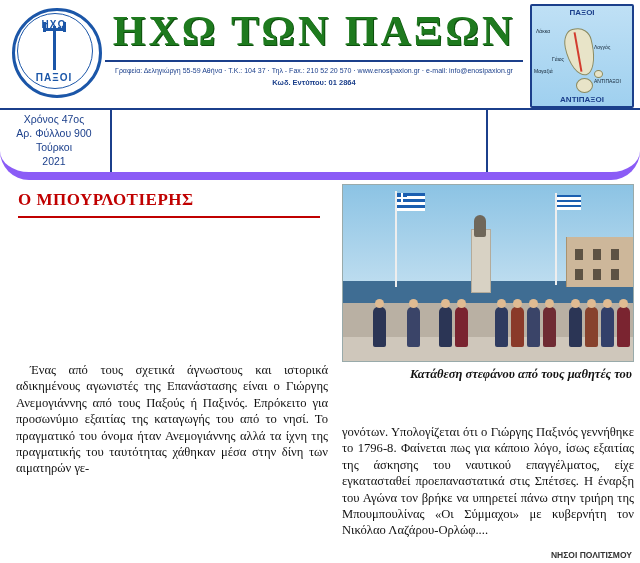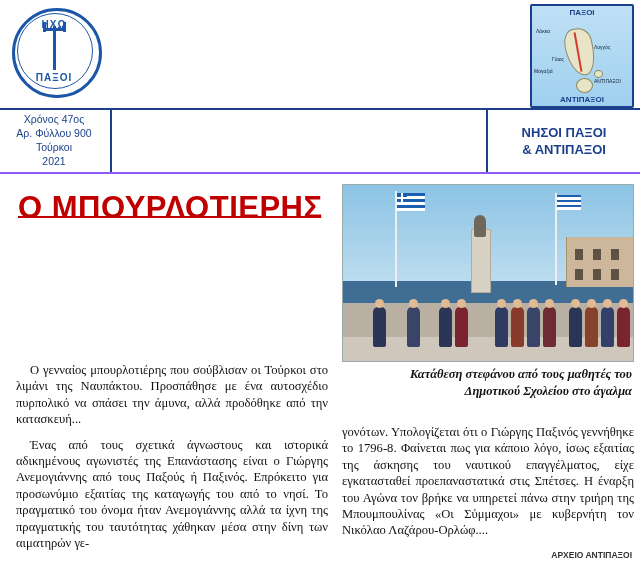--- a/index.html
+++ b/index.html
@@ -94,43 +94,43 @@
     position:absolute;top:2px;left:0;width:100px;text-align:center;
     font-family:"Liberation Sans", sans-serif;font-size:8px;color:#1b3f8b;font-weight:bold;
   }
   .mapbox .lbl-bottom{
     position:absolute;bottom:2px;left:0;width:100px;text-align:center;
     font-family:"Liberation Sans", sans-serif;font-size:8px;color:#1b3f8b;font-weight:bold;
   }
 
   
   .infobar{
-    position:relative;height:62px;border-bottom:2px solid #8b5cf6;
+    position:relative;height:62px;border-bottom:8px solid #8b5cf6;border-radius:29px;
   }
   .issue{
     position:absolute;left:6px;top:2px;width:96px;text-align:center;
     font-family:"Liberation Sans", sans-serif;font-size:10.5px;color:#1b3f8b;line-height:14px;
   }
   .vline{position:absolute;top:0;width:2px;height:62px;background:#1b3f8b;}
   .vline.l{left:110px;}
   .vline.r{left:486px;}
   .slogan{
     position:absolute;left:116px;top:10px;width:364px;text-align:center;
     font-family:"Liberation Sans", sans-serif;font-size:12px;color:#1b3f8b;font-weight:bold;line-height:20px;
   }
   .islands{
     position:absolute;left:492px;top:14px;width:144px;text-align:center;
     font-family:"Liberation Sans", sans-serif;font-size:13px;color:#1b3f8b;font-weight:bold;line-height:17px;
   }
 
   
   .headline{
     position:absolute;left:18px;top:190px;width:320px;
-    font-family:Liberation Sans, sans-serif;
-    font-weight:bold;font-size:31px;color:#c00000;letter-spacing:0.5px;
+    font-family:Liberation Serif, serif;
+    font-weight:bold;font-size:17px;color:#c00000;letter-spacing:0.5px;
   }
   .headline-rule{
     position:absolute;left:18px;top:216px;width:302px;height:2px;background:#c00000;
   }
 
   
   .photo{
     position:absolute;left:342px;top:184px;width:290px;height:176px;
     border:1px solid #9aa;overflow:hidden;background:#7fb6d8;
   }
@@ -190,20 +190,26 @@
           <div class="bar"></div>
           <div class="pl"></div>
           <div class="pr"></div>
       </div>
       <div class="logotext">
         <div class="lt-top">ΗΧΩ</div>
         <div class="lt-bottom">ΠΑΞΟΙ</div>
       </div>
     </div>
 
+    <div class="title-block">
+      <div class="paper-title">ΗΧΩ ΤΩΝ ΠΑΞΩΝ</div>
+      <div class="rule"></div>
+      <div class="contact-line">Γραφεία: Δεληγιώργη 55-59 Αθήνα · Τ.Κ.: 104 37 · Τηλ - Fax.: 210 52 20 570 · www.enosipaxion.gr · e-mail: info@enosipaxion.gr</div>
+      <div class="code-line">Κωδ. Εντύπου: 01 2864</div>
+    </div>
 
     <div class="mapbox">
       <div class="sea"></div>
       <div class="isl-main"></div>
       <div class="isl-small"></div>
       <div class="isl-tiny"></div>
       <div class="road"></div>
       <div class="lbl-title">ΠΑΞΟΙ</div>
       <div class="lbl-bottom">ΑΝΤΙΠΑΞΟΙ</div>
       <div class="lbl" style="left:4px;top:22px;">Λάκκα</div>
@@ -218,24 +224,20 @@
     <div class="issue">
       <div>Χρόνος 47ος</div>
       <div>Αρ. Φύλλου 900</div>
       <div>Τούρκοι</div>
       <div>2021</div>
     </div>
     <div class="vline l"></div>
     <div class="slogan">
     </div>
     <div class="vline r"></div>
-    <div class="islands">
-      <div>ΝΗΣΟΙ ΠΑΞΟΙ</div>
-      <div>&amp; ΑΝΤΙΠΑΞΟΙ</div>
-    </div>
   </div>
 
   <div class="headline">Ο ΜΠΟΥΡΛΟΤΙΕΡΗΣ</div>
   <div class="headline-rule"></div>
 
   <div class="photo">
     <div class="sky"></div>
     <div class="sea"></div>
     <div class="quay"></div>
     <div class="quay2"></div>
@@ -291,26 +293,24 @@
     <div class="person" style="left:64px;background:#3a4468;">
         <div class="p-head"></div>
       </div>
     <div class="person" style="left:30px;background:#2b3555;">
         <div class="p-head"></div>
       </div>
   </div>
 
   <div class="caption">
     <div>Κατάθεση στεφάνου από τους μαθητές του</div>
-    <div>Δημοτικού Σχολείου στο άγαλμα</div>
   </div>
 
   <div class="col col-left">
-    <p>Ο γενναίος μπουρλοτιέρης που σούβλισαν οι Τούρκοι στο λιμάνι της Ναυπάκτου. Προσπάθησε με ένα αυτοσχέδιο πυρπολικό να σπάσει την άμυνα, αλλά προδόθηκε από την κατασκευή...</p>
     <p>Ένας από τους σχετικά άγνωστους και ιστορικά αδικημένους αγωνιστές της Επανάστασης είναι ο Γιώργης Ανεμογιάννης από τους Παξούς ή Παξινός. Επρόκειτο για προσωνύμιο εξαιτίας της καταγωγής του από το νησί. Το πραγματικό του όνομα ήταν Ανεμογιάννης αλλά τα ίχνη της πραγματικής του ταυτότητας χάθηκαν μέσα στην δίνη των αιματηρών γε-</p>
   </div>
 
   <div class="col col-right">
     <p style="text-indent:0;">γονότων. Υπολογίζεται ότι ο Γιώργης Παξινός γεννήθηκε το 1796-8. Φαίνεται πως για κάποιο λόγο, ίσως εξαιτίας της άσκησης του ναυτικού επαγγέλματος, είχε εγκατασταθεί προεπαναστατικά στις Σπέτσες. Η έναρξη του Αγώνα τον βρήκε να υπηρετεί πάνω στην τριήρη της Μπουμπουλίνας «Οι Σύμμαχοι» με κυβερνήτη τον Νικόλαο Λαζάρου-Ορλώφ....</p>
   </div>
 
-  <div class="archive">ΑΡΧΕΙΟ ΑΝΤΙΠΑΞΟΙ</div>
+  <div class="archive">ΝΗΣΟΙ ΠΟΛΙΤΙΣΜΟΥ</div>
 </div>
 
 </body></html>

